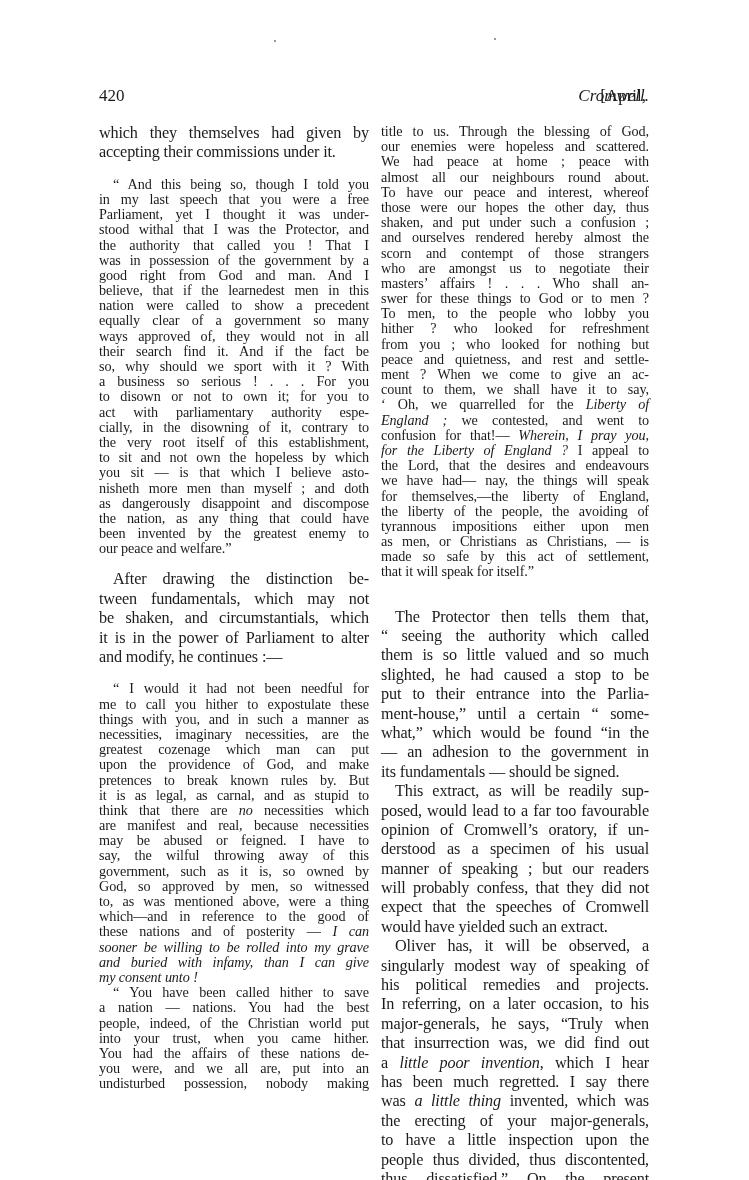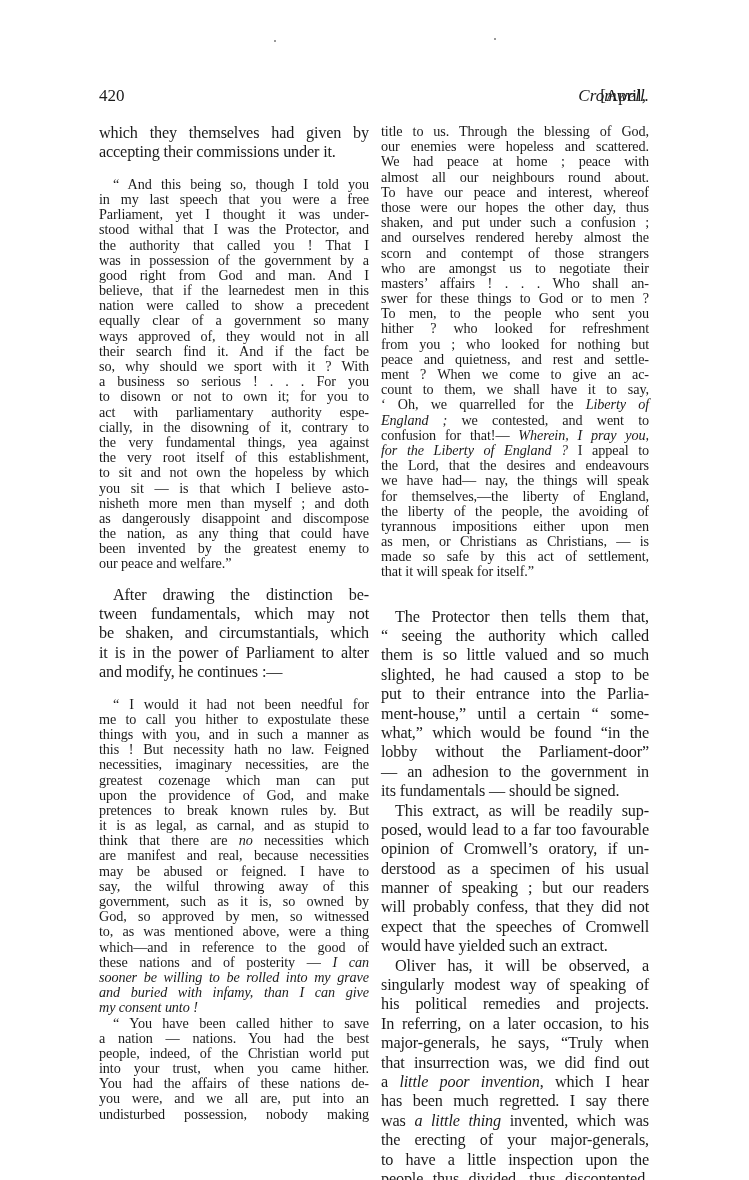--- a/index.html
+++ b/index.html
@@ -52,21 +52,20 @@
         <span class="line ">believe, that if the learnedest men in this</span>
         <span class="line ">nation were called to show a precedent</span>
         <span class="line ">equally clear of a government so many</span>
         <span class="line ">ways approved of, they would not in all</span>
         <span class="line ">their search find it. And if the fact be</span>
         <span class="line ">so, why should we sport with it ? With</span>
         <span class="line ">a business so serious ! . . . For you</span>
         <span class="line ">to disown or not to own it; for you to</span>
         <span class="line ">act with parliamentary authority espe-</span>
         <span class="line ">cially, in the disowning of it, contrary to</span>
-        <span class="line ">the very fundamental things, yea against</span>
         <span class="line ">the very root itself of this establishment,</span>
         <span class="line ">to sit and not own the hopeless by which</span>
         <span class="line ">you sit — is that which I believe asto-</span>
         <span class="line ">nisheth more men than myself ; and doth</span>
         <span class="line ">as dangerously disappoint and discompose</span>
         <span class="line ">the nation, as any thing that could have</span>
         <span class="line ">been invented by the greatest enemy to</span>
         <span class="line  last">our peace and welfare.”</span>
       </div>
     <div class="gap-md"></div>
@@ -75,21 +74,20 @@
         <span class="line big">tween fundamentals, which may not</span>
         <span class="line big">be shaken, and circumstantials, which</span>
         <span class="line big">it is in the power of Parliament to alter</span>
         <span class="line big last">and modify, he continues :—</span>
       </div>
     <div class="gap-md"></div>
     <div class="para">
         <span class="line  indent">“ I would it had not been needful for</span>
         <span class="line ">me to call you hither to expostulate these</span>
         <span class="line ">things with you, and in such a manner as</span>
-        <span class="line ">this ! But necessity hath no law. Feigned</span>
         <span class="line ">necessities, imaginary necessities, are the</span>
         <span class="line ">greatest cozenage which man can put</span>
         <span class="line ">upon the providence of God, and make</span>
         <span class="line ">pretences to break known rules by. But</span>
         <span class="line ">it is as legal, as carnal, and as stupid to</span>
         <span class="line ">think that there are <em>no</em> necessities which</span>
         <span class="line ">are manifest and real, because necessities</span>
         <span class="line ">may be abused or feigned. I have to</span>
         <span class="line ">say, the wilful throwing away of this</span>
         <span class="line ">government, such as it is, so owned by</span>
@@ -119,21 +117,21 @@
         <span class="line ">We had peace at home ; peace with</span>
         <span class="line ">almost all our neighbours round about.</span>
         <span class="line ">To have our peace and interest, whereof</span>
         <span class="line ">those were our hopes the other day, thus</span>
         <span class="line ">shaken, and put under such a confusion ;</span>
         <span class="line ">and ourselves rendered hereby almost the</span>
         <span class="line ">scorn and contempt of those strangers</span>
         <span class="line ">who are amongst us to negotiate their</span>
         <span class="line ">masters’ affairs ! . . . Who shall an-</span>
         <span class="line ">swer for these things to God or to men ?</span>
-        <span class="line ">To men, to the people who sent you</span>
+        <span class="line ">To men, to the people who lobby you</span>
         <span class="line ">hither ? who looked for refreshment</span>
         <span class="line ">from you ; who looked for nothing but</span>
         <span class="line ">peace and quietness, and rest and settle-</span>
         <span class="line ">ment ? When we come to give an ac-</span>
         <span class="line ">count to them, we shall have it to say,</span>
         <span class="line ">‘ Oh, we quarrelled for the <em>Liberty of</em></span>
         <span class="line "><em>England ;</em> we contested, and went to</span>
         <span class="line ">confusion for that!— <em>Wherein, I pray you,</em></span>
         <span class="line "><em>for the Liberty of England ?</em> I appeal to</span>
         <span class="line ">the Lord, that the desires and endeavours</span>
@@ -147,21 +145,20 @@
       </div>
     <div class="gap-lg"></div>
     <div class="para">
         <span class="line big indent">The Protector then tells them that,</span>
         <span class="line big">“ seeing the authority which called</span>
         <span class="line big">them is so little valued and so much</span>
         <span class="line big">slighted, he had caused a stop to be</span>
         <span class="line big">put to their entrance into the Parlia-</span>
         <span class="line big">ment-house,” until a certain “ some-</span>
         <span class="line big">what,” which would be found “in the</span>
-        <span class="line big">lobby without the Parliament-door”</span>
         <span class="line big">— an adhesion to the government in</span>
         <span class="line big last">its fundamentals — should be signed.</span>
       </div>
     <div class="para">
         <span class="line big indent">This extract, as will be readily sup-</span>
         <span class="line big">posed, would lead to a far too favourable</span>
         <span class="line big">opinion of Cromwell’s oratory, if un-</span>
         <span class="line big">derstood as a specimen of his usual</span>
         <span class="line big">manner of speaking ; but our readers</span>
         <span class="line big">will probably confess, that they did not</span>

